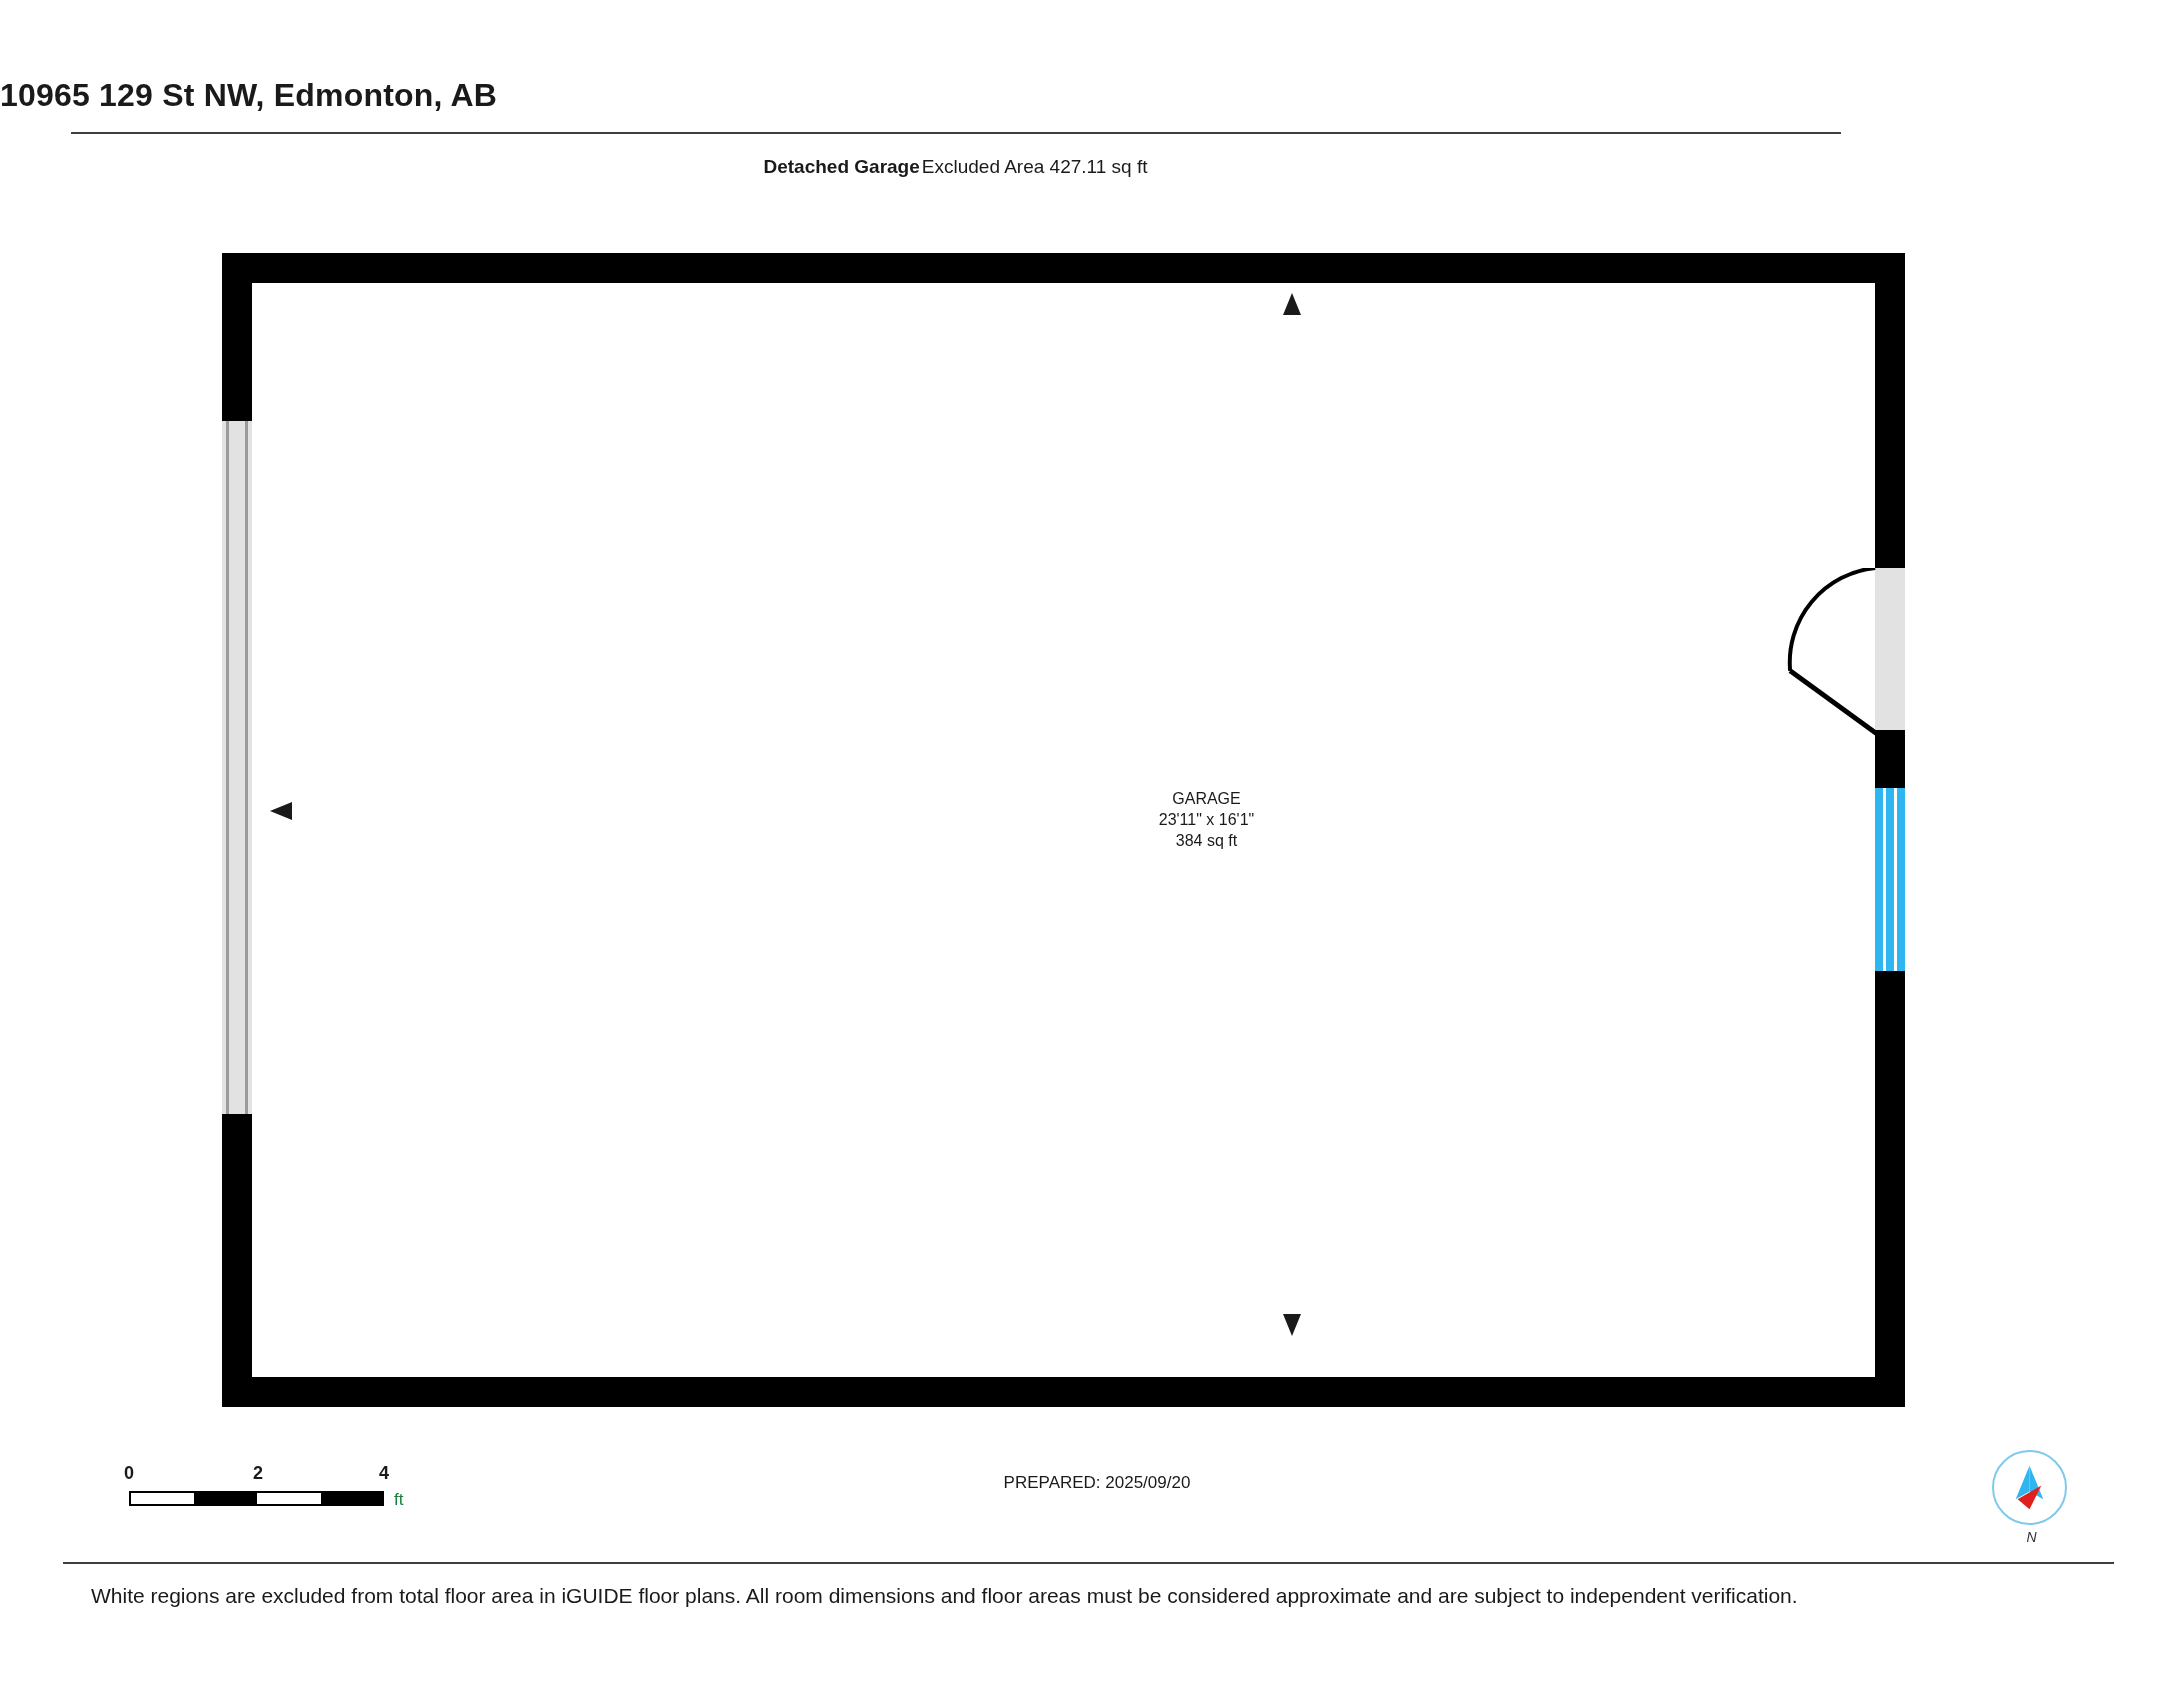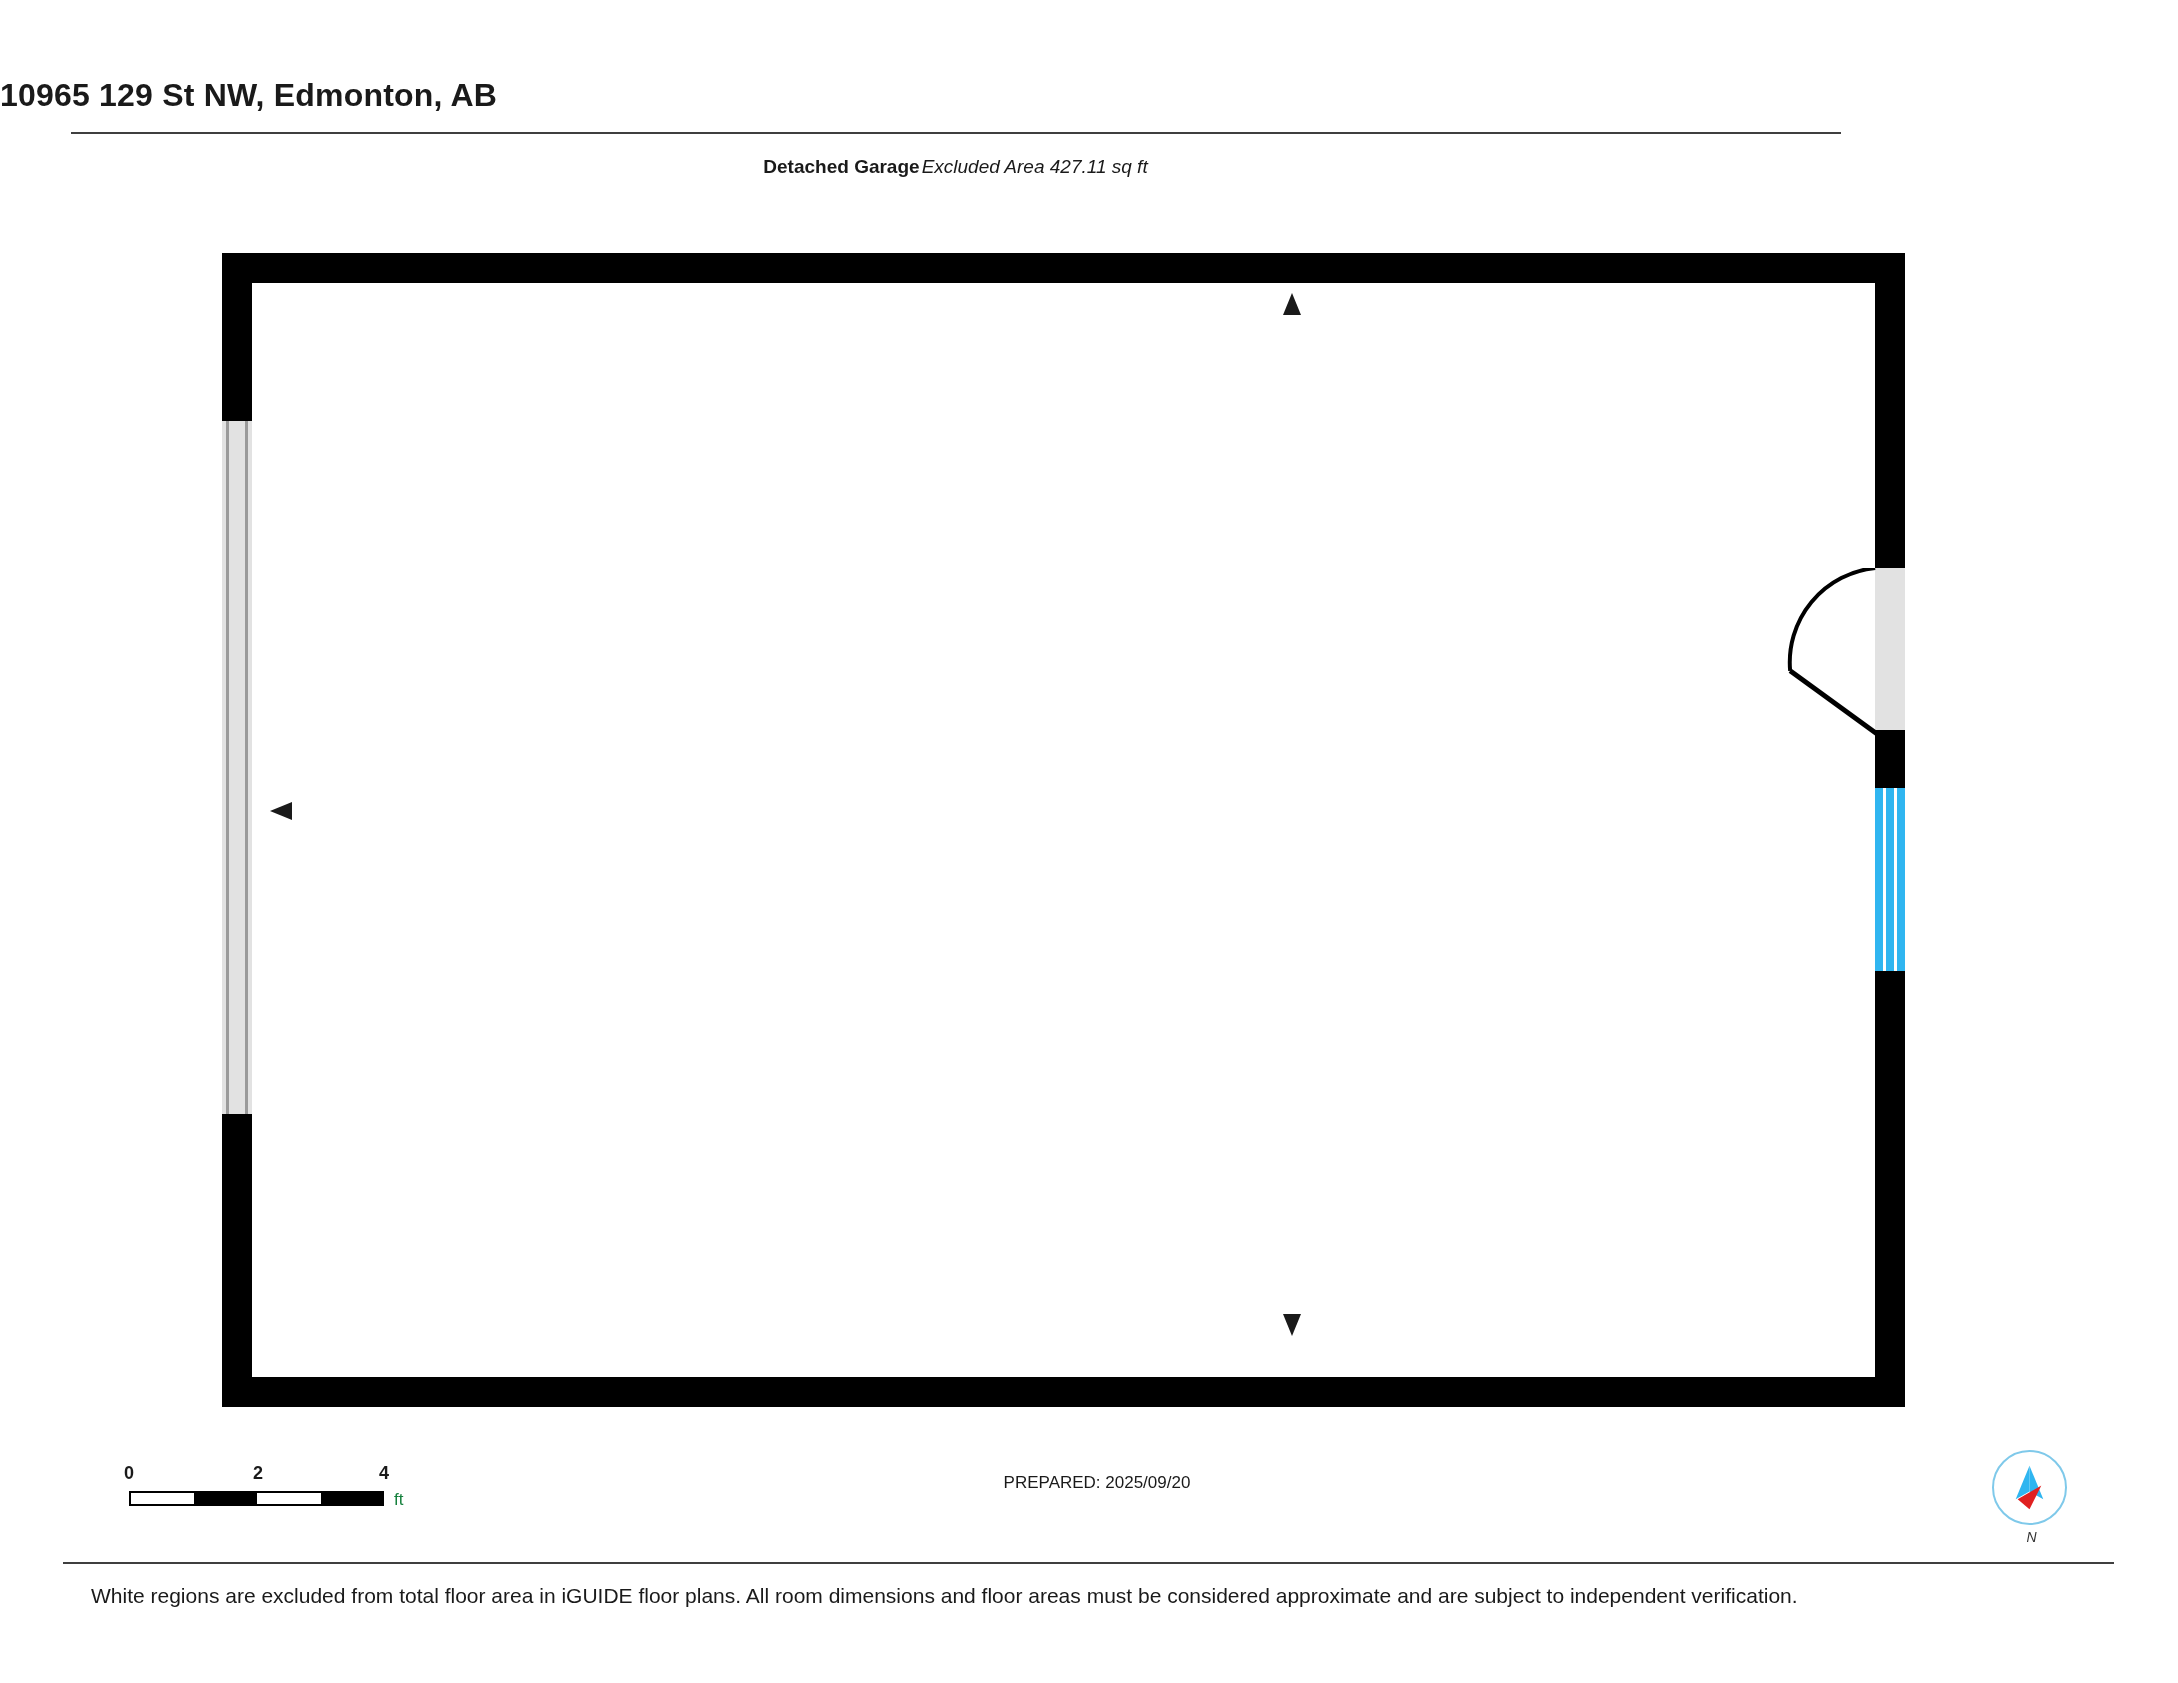--- a/index.html
+++ b/index.html
@@ -43,21 +43,20 @@
     text-align: center;
     font-size: 19px;
     color: #1a1a1a;
   }
   .subheader .level-name {
     font-weight: bold;
   }
   .subheader .excluded {
     font-weight: normal;
     margin-left: 2px;
-    font-style: italic;
   }
 
   
   .plan {
     position: absolute;
     left: 222px;
     top: 253px;
     width: 1683px;
     height: 1153px;
   }
@@ -304,20 +303,25 @@
     <path d="M 90 0 A 96 96 0 0 0 4 104" fill="none" stroke="#000000" stroke-width="4"></path>
     <line x1="4" y1="104" x2="92" y2="168" stroke="#000000" stroke-width="5"></line>
   </svg>
 
   <div class="window-right"></div>
 
   <div class="arrow arrow-up"></div>
   <div class="arrow arrow-down"></div>
   <div class="arrow arrow-left"></div>
 
+  <div class="room-label">
+    <div>GARAGE</div>
+    <div>23'11" x 16'1"</div>
+    <div>384 sq ft</div>
+  </div>
 </div>
 
 <div class="scale">
   <div class="scale-ticks">
     <span class="tick0">0</span>
     <span class="tick1">2</span>
     <span class="tick2">4</span>
   </div>
   <div class="scale-bar">
     <div class="seg seg-a"></div>

